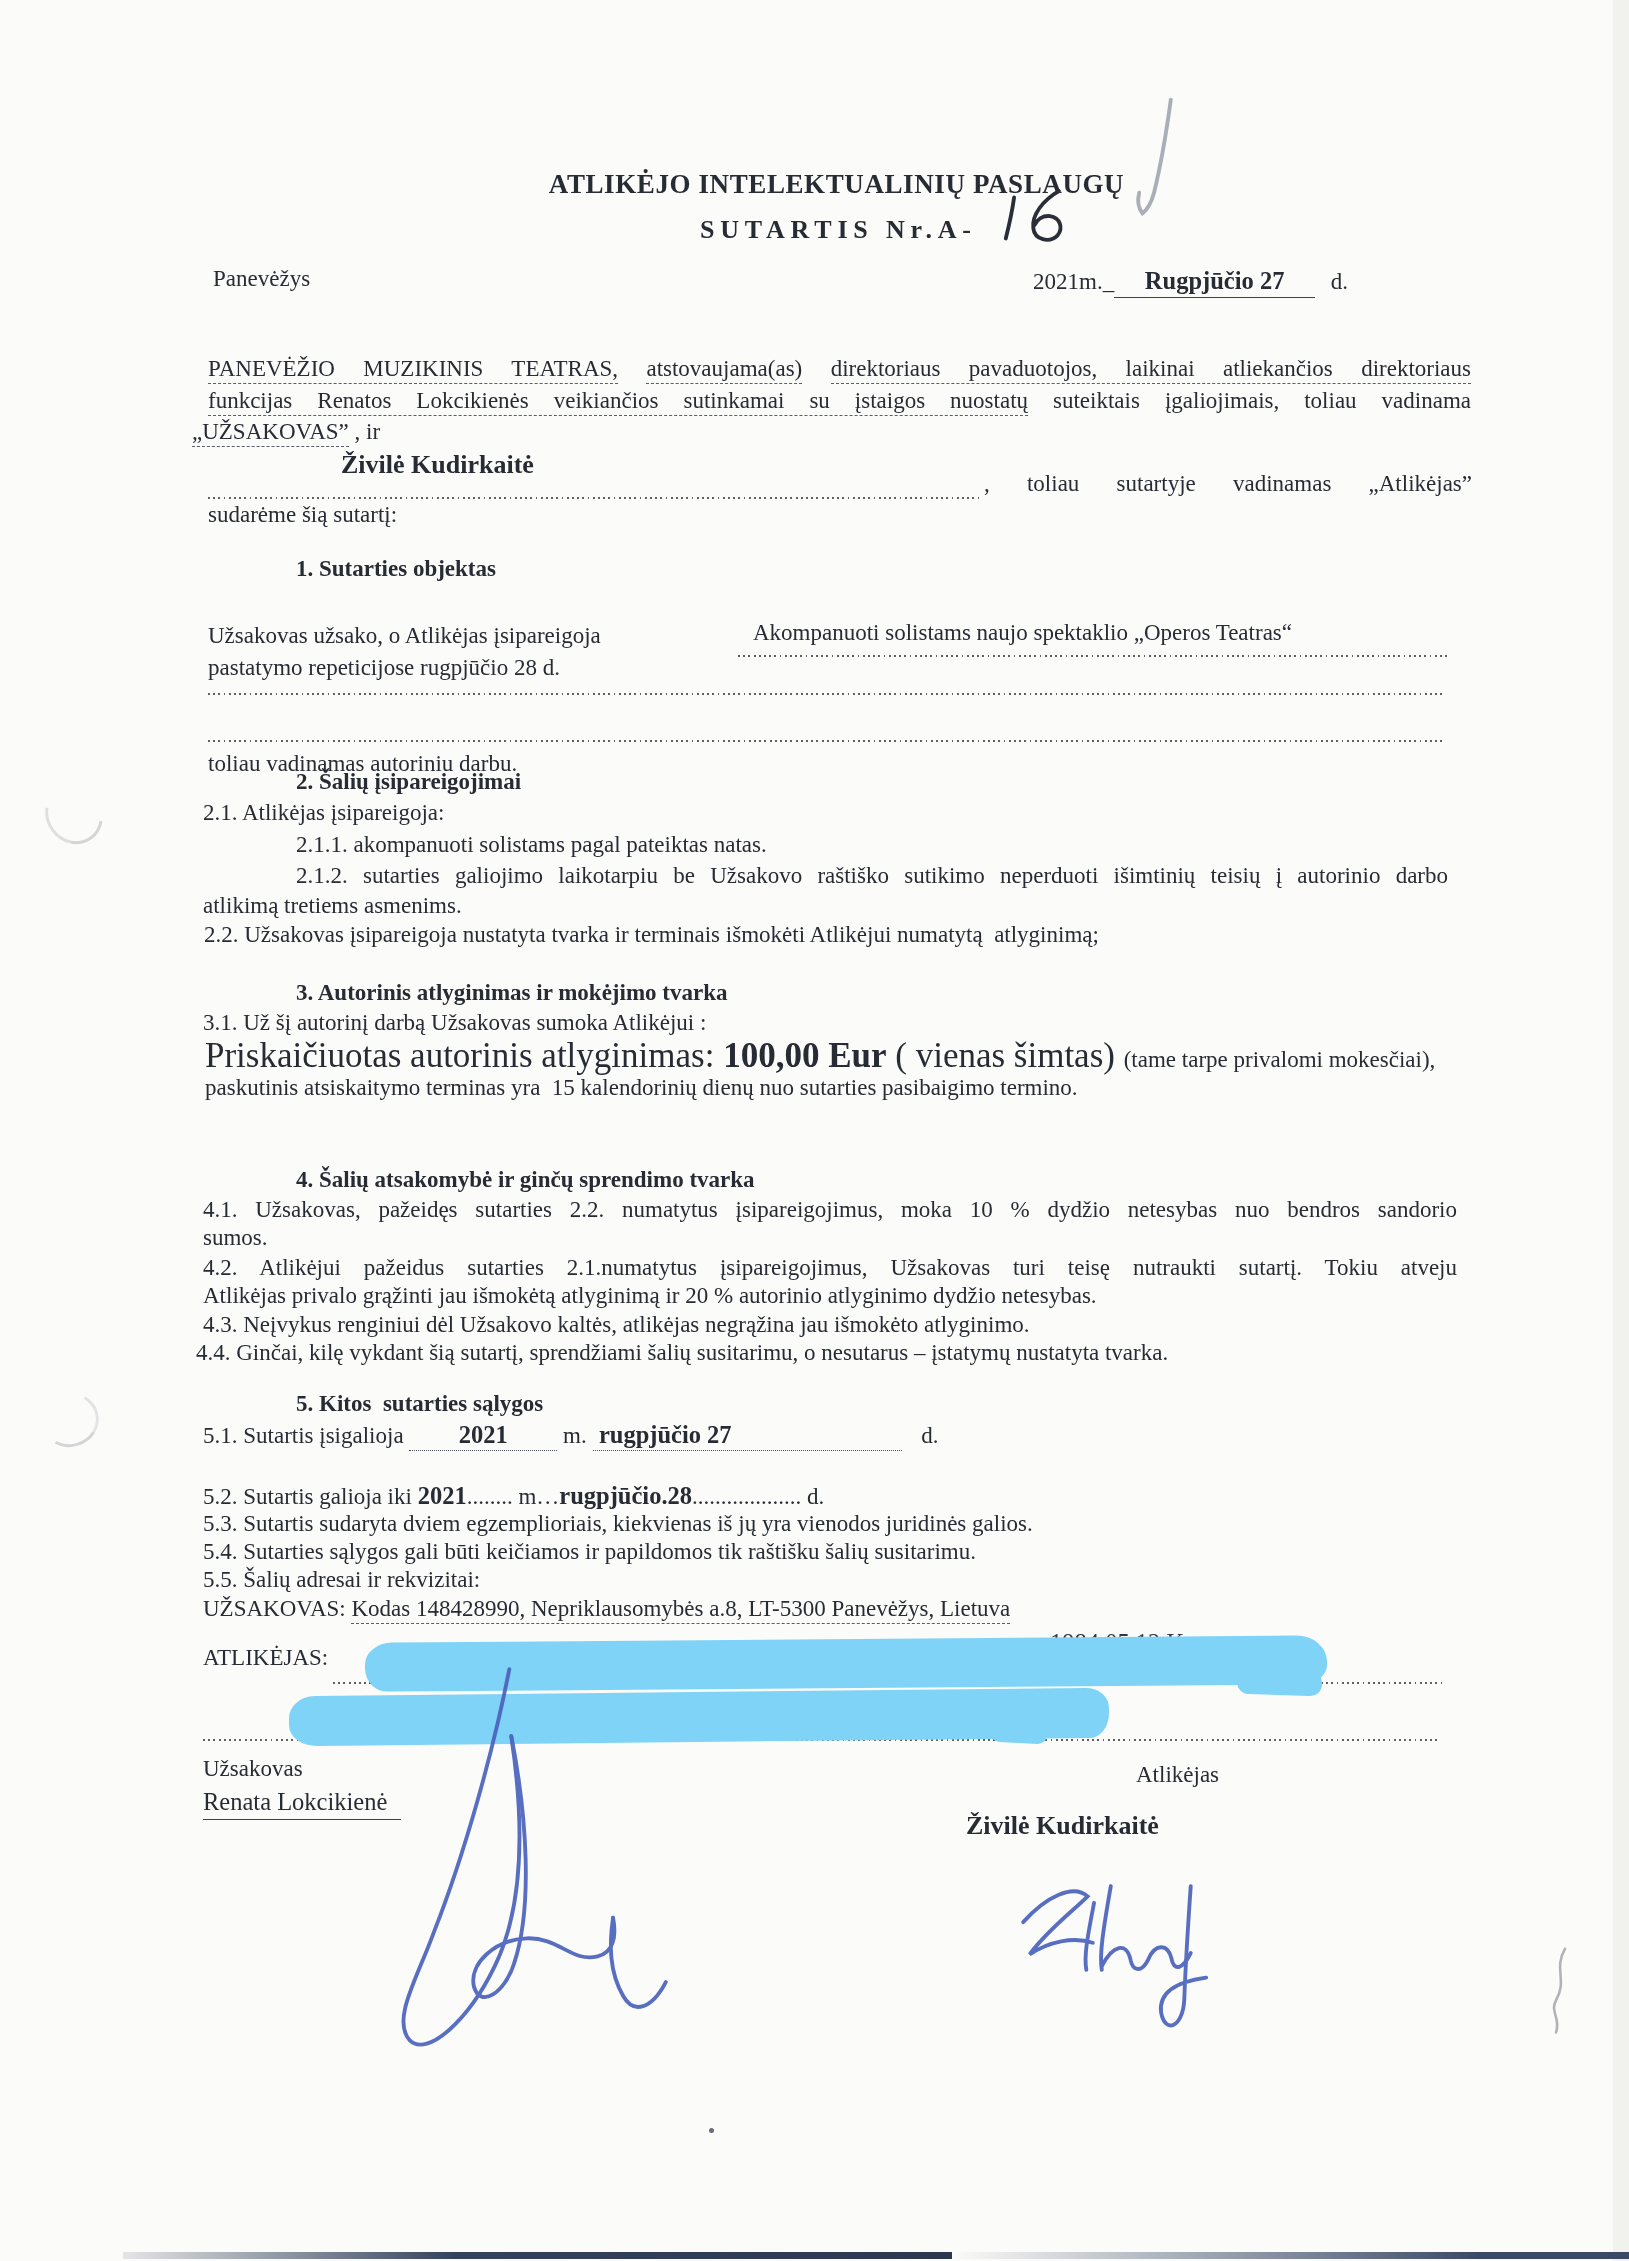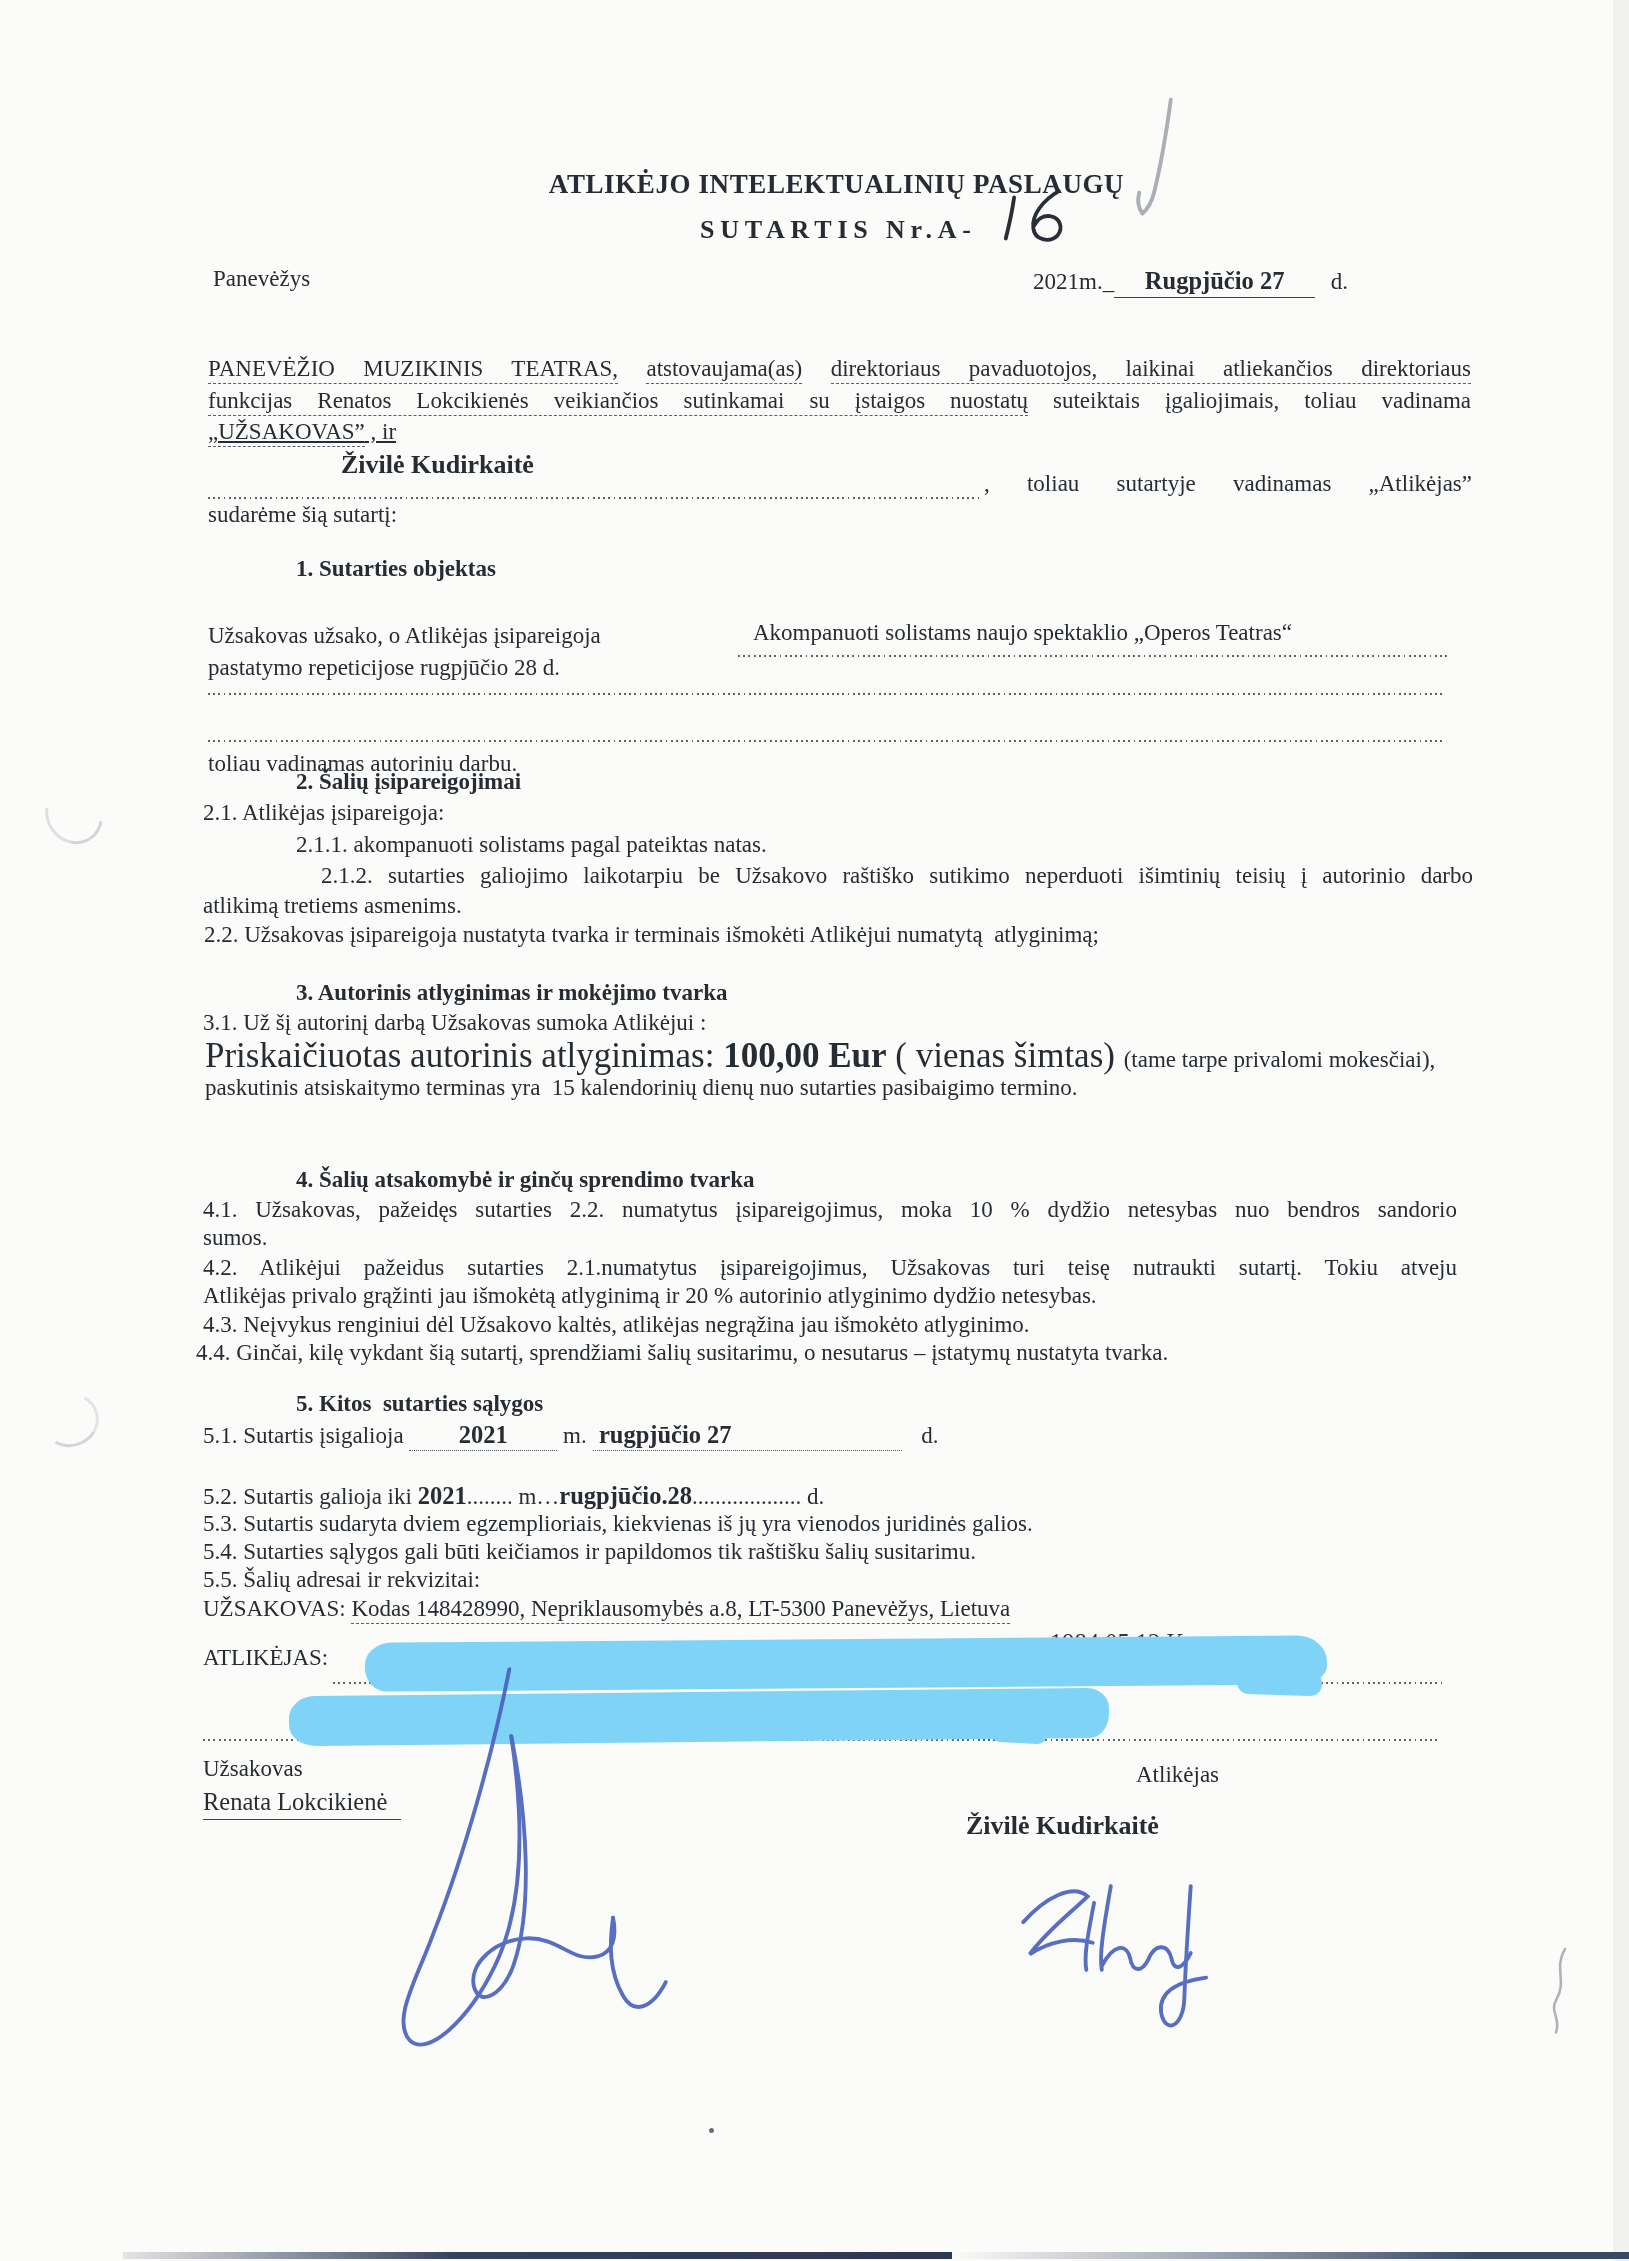--- a/index.html
+++ b/index.html
@@ -68,40 +68,40 @@
 
   <div class="t just" style="left:208px;top:356px;width:1263px;">
     <span class="dashu">PANEVĖŽIO MUZIKINIS TEATRAS,</span>
     <span class="dashu">atstovaujama(as)</span>
     <span class="dashu">direktoriaus pavaduotojos, laikinai atliekančios direktoriaus</span>
   </div>
   <div class="t just" style="left:208px;top:388px;width:1263px;">
     <span class="dashu">funkcijas Renatos Lokcikienės veikiančios  sutinkamai  su įstaigos nuostatų</span>
     <span>suteiktais įgaliojimais, toliau vadinama</span>
   </div>
-  <div class="t" style="left:208px;top:419px;text-decoration:underline;"><span class="dashu">„UŽSAKOVAS”</span><span> , ir</span></div>
+  <div class="t" style="left:192px;top:419px;"><span class="dashu">„UŽSAKOVAS”</span><span> , ir</span></div>
 
   <div class="t b" style="left:341px;top:450px;font-size:26px;">Živilė Kudirkaitė</div>
   <div class="dotline" style="left:208px;top:497px;width:773px;"></div>
   <div class="t just" style="left:984px;top:471px;width:488px;">, toliau sutartyje vadinamas „Atlikėjas”</div>
   <div class="t" style="left:208px;top:502px;">sudarėme šią sutartį:</div>
 
   <div class="t b" style="left:296px;top:556px;">1. Sutarties objektas</div>
   <div class="t" style="left:208px;top:623px;">Užsakovas užsako, o Atlikėjas įsipareigoja</div>
   <div class="t" style="left:208px;top:655px;">pastatymo repeticijose rugpjūčio 28 d.</div>
   <div class="t" style="left:753px;top:620px;">Akompanuoti solistams naujo spektaklio „Operos Teatras“</div>
   <div class="dotline" style="left:738px;top:655px;width:712px;"></div>
   <div class="dotline" style="left:208px;top:693px;width:1237px;"></div>
   <div class="dotline" style="left:208px;top:740px;width:1237px;"></div>
   <div class="t" style="left:208px;top:751px;">toliau vadinamas autoriniu darbu.</div>
 
   <div class="t b" style="left:296px;top:769px;">2. Šalių įsipareigojimai</div>
   <div class="t" style="left:203px;top:800px;">2.1. Atlikėjas įsipareigoja:</div>
   <div class="t" style="left:296px;top:832px;">2.1.1. akompanuoti solistams pagal pateiktas natas.</div>
-  <div class="t just" style="left:296px;top:863px;width:1152px;margin-left:25px;">2.1.2. sutarties galiojimo laikotarpiu be Užsakovo raštiško sutikimo neperduoti išimtinių teisių į autorinio darbo</div>
+  <div class="t just" style="left:296px;top:863px;width:1152px;">2.1.2. sutarties galiojimo laikotarpiu be Užsakovo raštiško sutikimo neperduoti išimtinių teisių į autorinio darbo</div>
   <div class="t" style="left:203px;top:893px;">atlikimą tretiems asmenims.</div>
   <div class="t" style="left:204px;top:922px;">2.2. Užsakovas įsipareigoja nustatyta tvarka ir terminais išmokėti Atlikėjui numatytą  atlyginimą;</div>
 
   <div class="t b" style="left:296px;top:980px;">3. Autorinis atlyginimas ir mokėjimo tvarka</div>
   <div class="t" style="left:203px;top:1010px;">3.1. Už šį autorinį darbą Užsakovas sumoka Atlikėjui :</div>
   <div class="t" style="left:205px;top:1036px;"><span class="big">Priskaičiuotas autorinis atlyginimas: </span><span class="big b">100,00 Eur</span><span class="big"> ( vienas šimtas) </span><span>(tame tarpe privalomi mokesčiai),</span></div>
   <div class="t" style="left:205px;top:1075px;">paskutinis atsiskaitymo terminas yra  15 kalendorinių dienų nuo sutarties pasibaigimo termino.</div>
 
   <div class="t b" style="left:296px;top:1167px;">4. Šalių atsakomybė ir ginčų sprendimo tvarka</div>
   <div class="t just" style="left:203px;top:1197px;width:1254px;">4.1. Užsakovas, pažeidęs sutarties 2.2. numatytus įsipareigojimus, moka  10 % dydžio netesybas nuo bendros sandorio</div>

